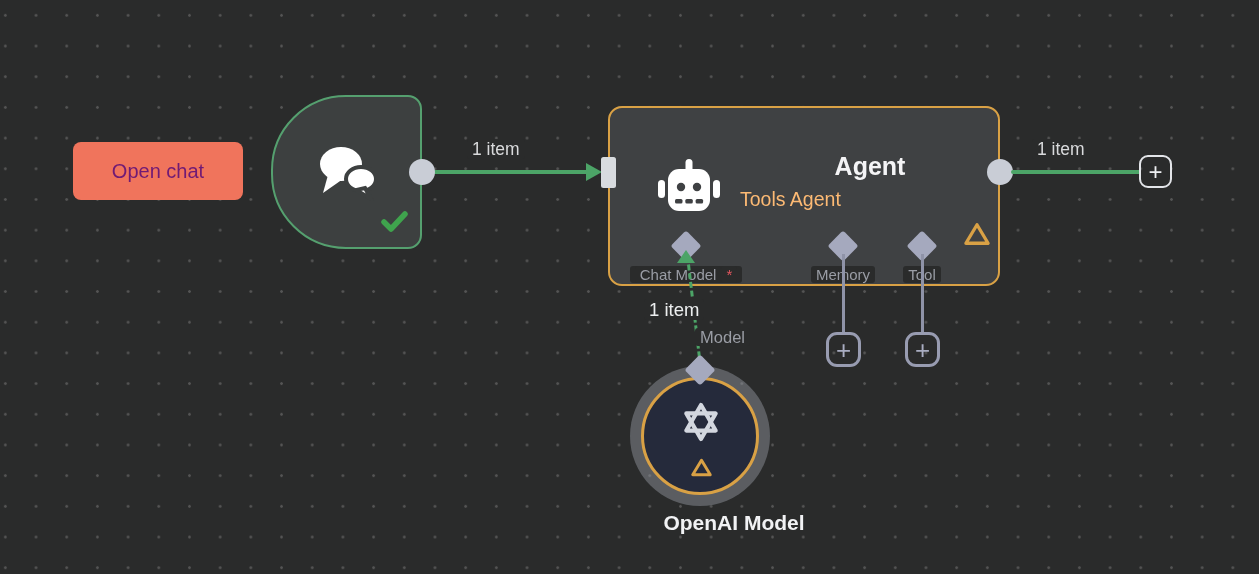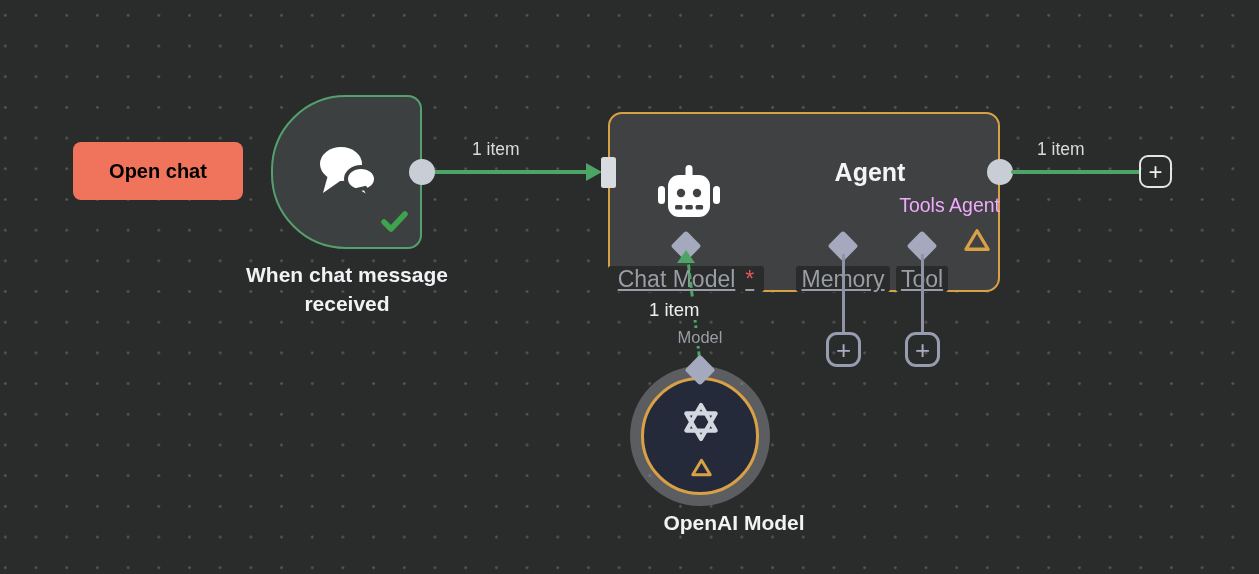--- a/index.html
+++ b/index.html
@@ -12,21 +12,21 @@
     background-image:radial-gradient(circle, #545454 1.1px, transparent 1.6px);
     background-size:30.7px 30.7px;
     background-position:-10px 0px;
   }
   .abs { position:absolute; }
 
   
   .open-chat {
     left:73px; top:142px; width:170px; height:58px;
     background:#f0745c; border:none; border-radius:8px;
-    color:#000000; font-size:20px; font-weight:700;
+    color:#701a75; font-size:20px; font-weight:400;
     display:flex; align-items:center; justify-content:center;
     cursor:pointer; font-family:inherit;
   }
 
   
   .trigger-node {
     left:271px; top:95px; width:151px; height:154px;
     background:#3d4040; border:2.5px solid #55a06f;
     border-radius:75px 14px 14px 75px;
   }
@@ -70,50 +70,50 @@
   .item-label span, .port-label span, .sub-port-label span {
     background:#2a2b2b; padding:0 5px; border-radius:3px;
   }
   .dashed-line {
     left:685.5px; top:256px; height:111px; width:0;
     border-left:3px dashed #4ca467;
     transform:rotate(-6.7deg); transform-origin:top left;
   }
   .v-line { width:3px; background:#8f93a8; }
 
-  .port-label { color:#9a9da5; font-size:23px; text-align:center;text-decoration:underline; }
+  .port-label { color:#9a9da5; font-size:15px; text-align:center; }
   .required-star { color:#e0565e; }
-  .sub-port-label { color:#9a9da5; font-size:16.5px; text-align:center; }
+  .sub-port-label { color:#9a9da5; font-size:16.5px; text-align:right; }
 
   .plus-btn {
     display:flex; align-items:center; justify-content:center;
     background:transparent; cursor:pointer; font-family:inherit;
   }
   .plus-grey {
     width:35px; height:35px; border:3px solid #989cb1; border-radius:11px;
     color:#a9adc2; font-size:26px; font-weight:500; line-height:1;
   }
   .plus-light {
     width:33px; height:33px; border:2.5px solid #e3e5e9; border-radius:9px;
     color:#eceef1; font-size:24px; font-weight:500; line-height:1;
   }
 
   
   .agent-node {
-    left:608px; top:112px; width:392px; height:180px;
+    left:608px; top:106px; width:392px; height:180px;
     background:#3f4143; border:2.5px solid #d9a145; border-radius:14px;
   }
   .agent-node .robot-icon { position:absolute; left:45px; top:50px; }
   .agent-title {
     position:absolute; left:130px; top:44px; width:260px; text-align:center;
     color:#f4f4f6; font-size:25px; font-weight:600;
   }
   .agent-subtitle {
-    position:absolute; left:130px; top:80px; width:260px; text-align:right;
-    color:#f0abfc; font-size:19.5px; font-weight:400;
+    position:absolute; left:130px; top:80px; width:260px; text-align:left;
+    color:#fdba74; font-size:19.5px; font-weight:400;
   }
   .agent-node .warning-icon { position:absolute; left:353px; top:114px; }
 
   
   .openai-node {
     left:641px; top:377px; width:118px; height:118px; border-radius:50%;
     background:#252a3b; border:3px solid #d9a145;
     box-shadow:0 0 0 11px rgba(151,155,164,0.45);
   }
   .openai-node .openai-logo-icon { position:absolute; left:35px; top:20px; }
@@ -143,21 +143,20 @@
         </g>
       </svg>
     </span>
     <span class="check-icon">
       <svg width="27" height="22" viewBox="0 0 27 22">
         <polyline points="3,11 10,18 24,3" fill="none" stroke="#3fa34d" stroke-width="5.5" stroke-linecap="round" stroke-linejoin="round"></polyline>
       </svg>
     </span>
   </div>
   <div class="abs endpoint-circle" style="left:409px; top:159px;"></div>
-  <div class="abs node-label trigger-label">When chat message received</div>
 
   <div class="abs agent-node">
     <span class="robot-icon">
       <svg width="68" height="58" viewBox="0 0 68 58">
         <rect x="30.5" y="1" width="7" height="13" rx="3.5" fill="#ffffff"></rect>
         <rect x="3" y="22" width="7" height="18" rx="3.5" fill="#ffffff"></rect>
         <rect x="58" y="22" width="7" height="18" rx="3.5" fill="#ffffff"></rect>
         <rect x="13" y="11" width="42" height="42" rx="11" fill="#ffffff"></rect>
         <circle cx="26" cy="29" r="4.2" fill="#3f4143"></circle>
         <circle cx="42" cy="29" r="4.2" fill="#3f4143"></circle>

